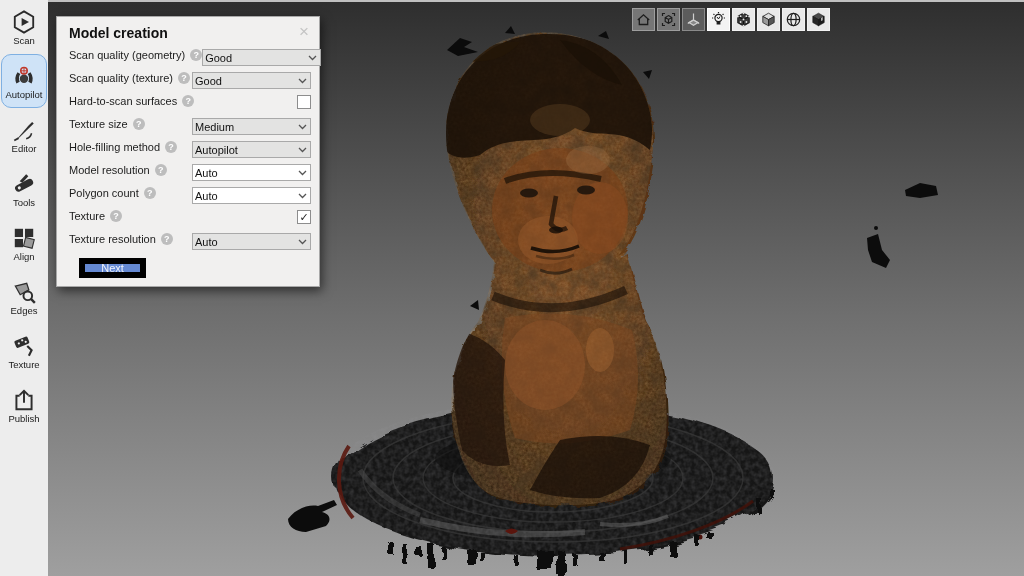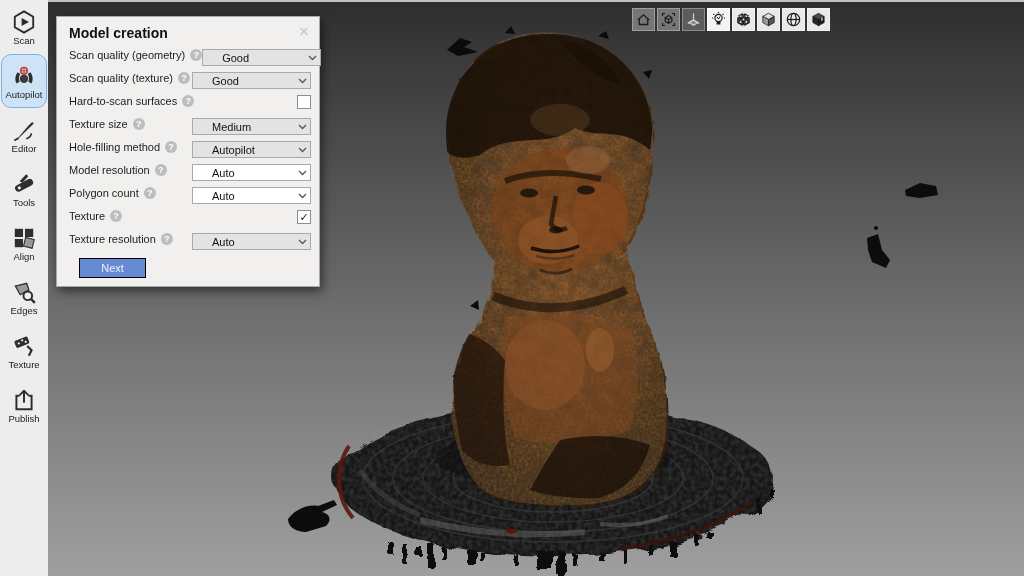--- a/index.html
+++ b/index.html
@@ -38,30 +38,30 @@
   .dlg-head{display:flex;align-items:flex-start;height:24px;}
   .dlg-title{font-size:14px;font-weight:bold;color:#111;}
   .dlg-close{margin-left:auto;font-size:17px;line-height:14px;color:#c4c4c4;cursor:pointer;
              padding:0 2px;font-weight:normal;}
   .row{display:flex;height:17px;margin-bottom:6px;}
   .lbl{font-size:11px;color:#1c1c1c;white-space:nowrap;}
   .help{width:12px;height:12px;border-radius:50%;background:#bdbdbd;color:#fff;font-size:9px;
         font-weight:bold;display:flex;align-items:center;justify-content:center;
         margin-left:5px;cursor:pointer;flex:none;}
   .sel{margin-left:auto;width:119px;height:17px;box-sizing:border-box;border:1px solid #a9a9a9;
-       display:flex;align-items:center;padding:0 3px 0 19px;font-size:11px;color:#111;cursor:pointer;flex:none;}
+       display:flex;align-items:center;padding:0 3px 0 2px;font-size:11px;color:#111;cursor:pointer;flex:none;}
   .sel[data-variant="gray"]{background:#e3e3e2;}
   .sel[data-variant="white"]{background:#ffffff;}
   .sel .chev{margin-left:auto;}
   .checkbox{margin-left:auto;width:14px;height:14px;box-sizing:border-box;border:1px solid #8d8d8d;
             background:#fff;display:flex;align-items:center;justify-content:center;cursor:pointer;flex:none;}
   .checkbox .check{visibility:hidden;font-size:11px;color:#222;line-height:11px;}
   .checkbox[data-checked="true"] .check{visibility:visible;}
   .next-btn{margin-top:8px;margin-left:10px;width:67px;height:20px;background:#6589d2;
-            border:1px solid #000000;color:#eef2fb;font-size:11px;display:flex;
+            border:6px solid #000000;color:#eef2fb;font-size:11px;display:flex;
             align-items:center;justify-content:center;cursor:pointer;
             font-family:"Liberation Sans",sans-serif;}
 </style>
 </head>
 <body>
 
 <div class="app">
 
   <div class="viewport">
     <div class="viewport-topline"></div>

